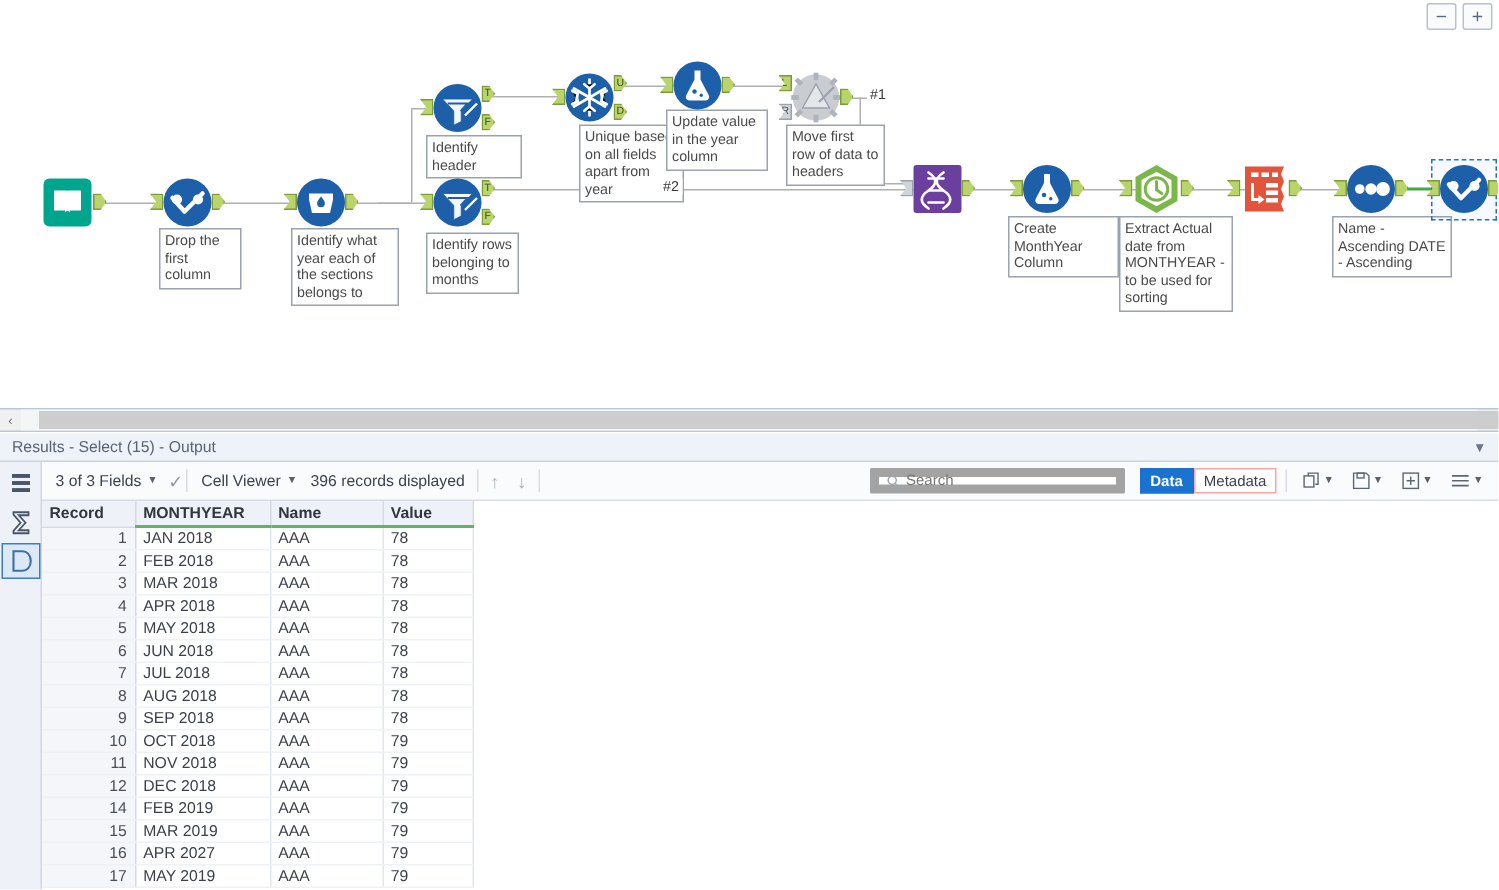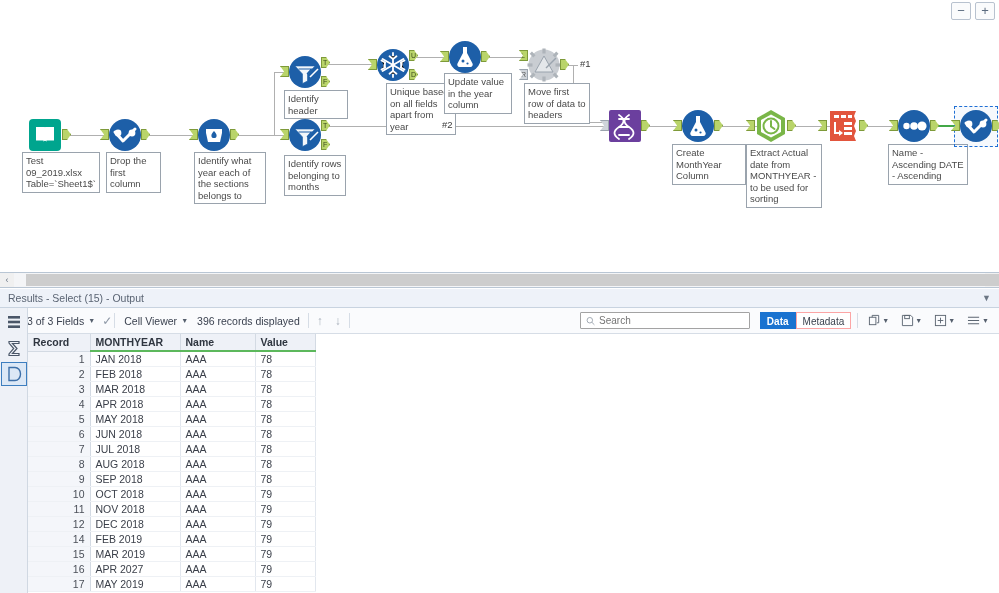--- a/index.html
+++ b/index.html
@@ -78,31 +78,31 @@
   #results { position:absolute; left:0; top:289px; width:999px; height:304px; background:#fff; }
   #res-title {
     height:19px; background:#eef2f9; border-bottom:1px solid #c8d3e0;
     display:flex; align-items:center; padding:0 8px; font-size:10.5px; color:#5a6473;
     justify-content:space-between;
   }
   #res-title .chev { color:#6b7684; font-size:9px; }
 
   #res-toolbar {
     height:26px; background:#fafbfd; border-bottom:1px solid #d6dde6;
-    display:flex; align-items:center; padding-left:20px; font-size:10.5px; color:#3b4250;
+    display:flex; align-items:center; padding-left:30px; font-size:10.5px; color:#3b4250;
   }
   .tb-item { display:flex; align-items:center; gap:4px; padding:0 7px; cursor:pointer; }
   .tb-sep { width:1px; height:15px; background:#d6dde6; margin:0 2px; }
   .caret { font-size:7px; color:#56606e; }
   .check { color:#8e98a6; font-size:12px; }
   .arrow-ico { color:#a8b0bb; font-size:12px; padding:0 6px; cursor:pointer; }
 
   .tb-right { margin-left:auto; display:flex; align-items:center; padding-right:6px; gap:4px; }
   .search-wrap {
-    width:170px; height:17px; border:1px solid #a3a3a3; background:#fff;
+    width:170px; height:17px; border:6px solid #a3a3a3; background:#fff;
     display:flex; align-items:center; padding:0 5px; gap:4px; border-radius:1px;
   }
   .search-wrap input {
     border:none; outline:none; font-size:10px; color:#7b848f; width:100%;
     font-family:"Liberation Sans", sans-serif; background:transparent;
   }
   .seg { display:flex; margin-left:6px; }
   .seg div {
     height:17px; padding:0 6px; font-size:10px; line-height:17px;
     border:1px solid #fca5a5; cursor:pointer; color:#39414d; background:#fff;
@@ -370,22 +370,20 @@
         <circle cx="24" cy="15" r="3.4" fill="#fff"></circle>
         <path d="M7 14 L15 23 L27 11" stroke="#fff" stroke-width="3" fill="none" stroke-linecap="round" stroke-linejoin="round"></path>
       </svg>
       <div class="anchor in" style="left:-8px; top:11px;"></div>
       <div class="anchor out" style="left:33px; top:11px;"></div>
     </div>
 
     <div class="conn-label" style="left:578px; top:58px;">#1</div>
     <div class="conn-label" style="left:440px; top:119px;">#2</div>
 
-    <div class="note" style="left:22px;  top:152px; width:78px;">Test 09_2019.xlsx
-Table=`Sheet1$`</div>
     <div class="note" style="left:106px; top:152px; width:55px;">Drop the first column</div>
     <div class="note" style="left:194px; top:152px; width:72px;">Identify what year each of the sections belongs to</div>
     <div class="note" style="left:284px; top:90px;  width:64px;">Identify header</div>
     <div class="note" style="left:284px; top:155px; width:62px;">Identify rows belonging to months</div>
     <div class="note" style="left:386px; top:83px;  width:70px;">Unique based on all fields apart from year</div>
     <div class="note" style="left:444px; top:73px;  width:68px;">Update value in the year column</div>
     <div class="note" style="left:524px; top:83px;  width:66px;">Move first row of data to headers</div>
     <div class="note" style="left:672px; top:144px; width:74px;">Create MonthYear Column</div>
     <div class="note" style="left:746px; top:144px; width:76px;">Extract Actual date from MONTHYEAR - to be used for sorting</div>
     <div class="note" style="left:888px; top:144px; width:80px;">Name - Ascending

